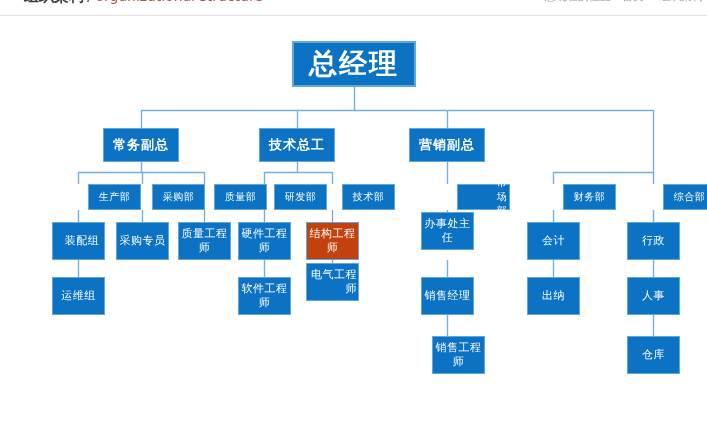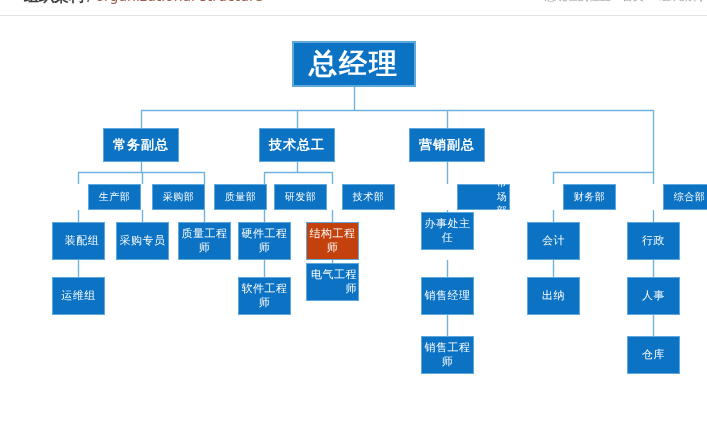--- a/index.html
+++ b/index.html
@@ -237,20 +237,20 @@
       </div>
       <div class="node lv4" style="left: 421px; top: 261px; width: 53px; height: 38px; background: rgb(11, 114, 196); border-color: rgb(95, 168, 220); color: rgb(255, 255, 255);">
         <span>销售经理</span>
       </div>
       <div class="node lv4" style="left: 527px; top: 261px; width: 53px; height: 38px; background: rgb(11, 114, 196); border-color: rgb(95, 168, 220); color: rgb(255, 255, 255);">
         <span>出纳</span>
       </div>
       <div class="node lv4" style="left: 627px; top: 261px; width: 53px; height: 38px; background: rgb(11, 114, 196); border-color: rgb(95, 168, 220); color: rgb(255, 255, 255); text-align: center;">
         <span>人事</span>
       </div>
-      <div class="node lv4" style="left: 421px; top: 320px; width: 53px; height: 38px; background: rgb(11, 114, 196); border-color: rgb(95, 168, 220); color: rgb(255, 255, 255);">
+      <div class="node lv4" style="left: 432px; top: 320px; width: 53px; height: 38px; background: rgb(11, 114, 196); border-color: rgb(95, 168, 220); color: rgb(255, 255, 255);">
         <span>销售工程师</span>
       </div>
       <div class="node lv4" style="left: 627px; top: 320px; width: 53px; height: 38px; background: rgb(11, 114, 196); border-color: rgb(95, 168, 220); color: rgb(255, 255, 255);">
         <span>仓库</span>
       </div>
     </div>
 </div>
 
 </body></html>

